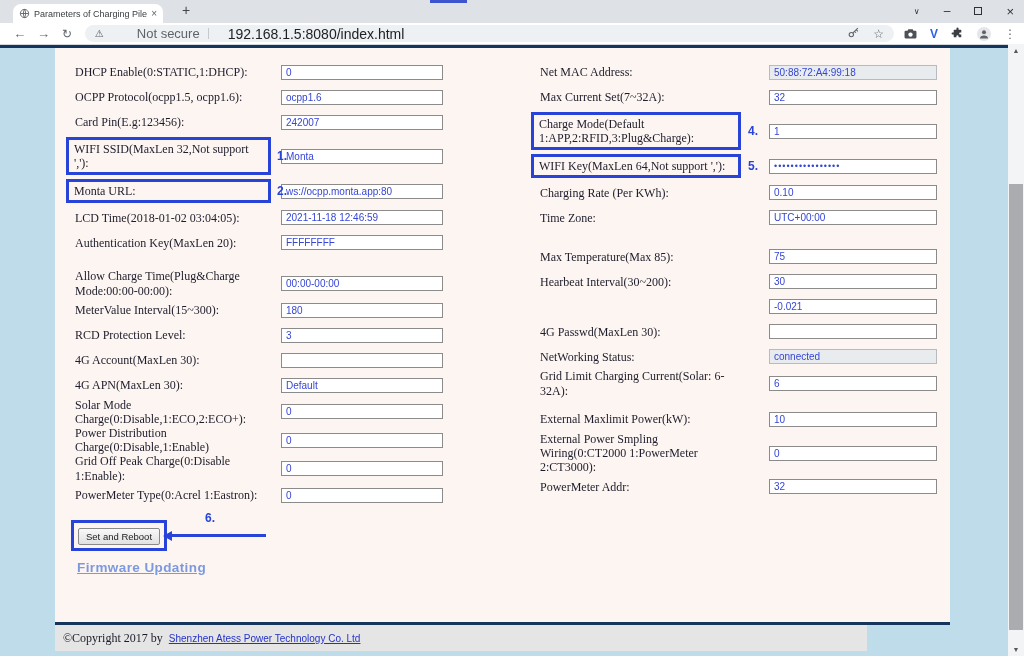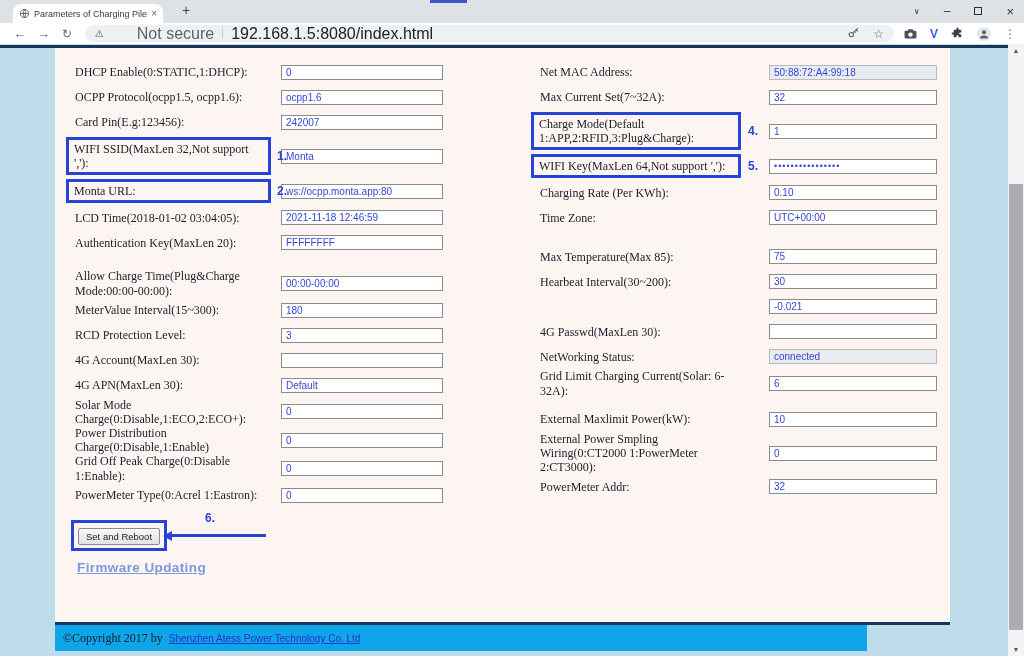--- a/index.html
+++ b/index.html
@@ -16,36 +16,36 @@
   .wincontrols { position:absolute; right:10px; top:0; height:22px; display:flex; align-items:center; gap:24px; color:#303134; }
   .wc-chev { font-size:8px; } .wc-min { font-size:12px; }
   .wc-restore { width:8px; height:8px; border:1px solid #303134; display:inline-block; }
   .wc-close { font-size:13px; }
 
   .addressbar { position:absolute; left:0; top:23px; width:1024px; height:22px; background:#ffffff; border-bottom:1px solid #d4d7db; display:flex; align-items:center; padding:0 8px; }
   .nav-ic { font-size:13px; color:#5f6368; width:24px; text-align:center; }
   .nav-ic.reload { font-size:12px; }
   .urlpill { height:17px; background:#eef1f3; border-radius:9px; display:flex; align-items:center; padding:0 10px; margin-left:6px; width:822px; }
   .warn { font-size:10px; color:#5f6368; margin-right:5px; }
-  .notsecure { font-size:16px; color:#5f6368;padding-left:28px; }
+  .notsecure { font-size:13px; color:#5f6368;padding-left:28px; }
   .sep { width:1px; height:11px; background:#c6cacd; margin:0 8px; }
-  .url { font-size:16px; color:#202124; }
+  .url { font-size:14px; color:#202124;margin-left:11px; }
   .pill-right { margin-left:auto; display:flex; align-items:center; gap:13px; }
   .star { font-size:12px; color:#5f6368; }
   .bar-right { display:flex; align-items:center; gap:13px; margin-left:10px; }
   .vimeo { font-weight:bold; font-size:12px; color:#2c63e7; }
   .avatar { width:14px; height:14px; border-radius:50%; background:#e4e6e9; display:flex; align-items:center; justify-content:center; overflow:hidden; }
   .dots { font-size:12px; color:#5f6368; }
 
   
   .page { position:absolute; left:0; top:45px; width:1008px; height:611px; background:#bedce9; }
   .navy-top { position:absolute; left:0; top:0; width:1008px; height:3px; background:#16355c; }
   .card { position:absolute; left:55px; top:3px; width:895px; height:574px; background:#fdf5f2; }
   .navy-bottom { position:absolute; left:55px; top:577px; width:895px; height:3px; background:#16355c; }
-  .pfooter { position:absolute; left:55px; top:580px; width:812px; height:26px; background:#0ea5e9; padding:6px 0 0 8px; font-family:"Liberation Serif", serif; font-size:12px; color:#1b1b28; }
+  .pfooter { position:absolute; left:55px; top:580px; width:812px; height:26px; background:#e5e5e5; padding:6px 0 0 8px; font-family:"Liberation Serif", serif; font-size:12px; color:#1b1b28; }
   .pfooter a { font-family:"Liberation Sans", sans-serif; font-size:10px; color:#2432c8; text-decoration:underline; margin-left:3px; }
 
   .col { position:absolute; top:12px; display:flex; flex-direction:column; }
   .col-left  { left:20px;  width:368px; }
   .col-right { left:485px; width:397px; }
   .row { position:relative; display:flex; align-items:center; min-height:25px; }
   .row.gap-lg { margin-top:14px; }
   .row.gap-sm { margin-top:9px; }
   .flabel { font-family:"Liberation Serif", serif; font-size:12px; line-height:1.18; color:#1c1c2a; }
   .col-left  .flabel { flex:0 0 190px; }

